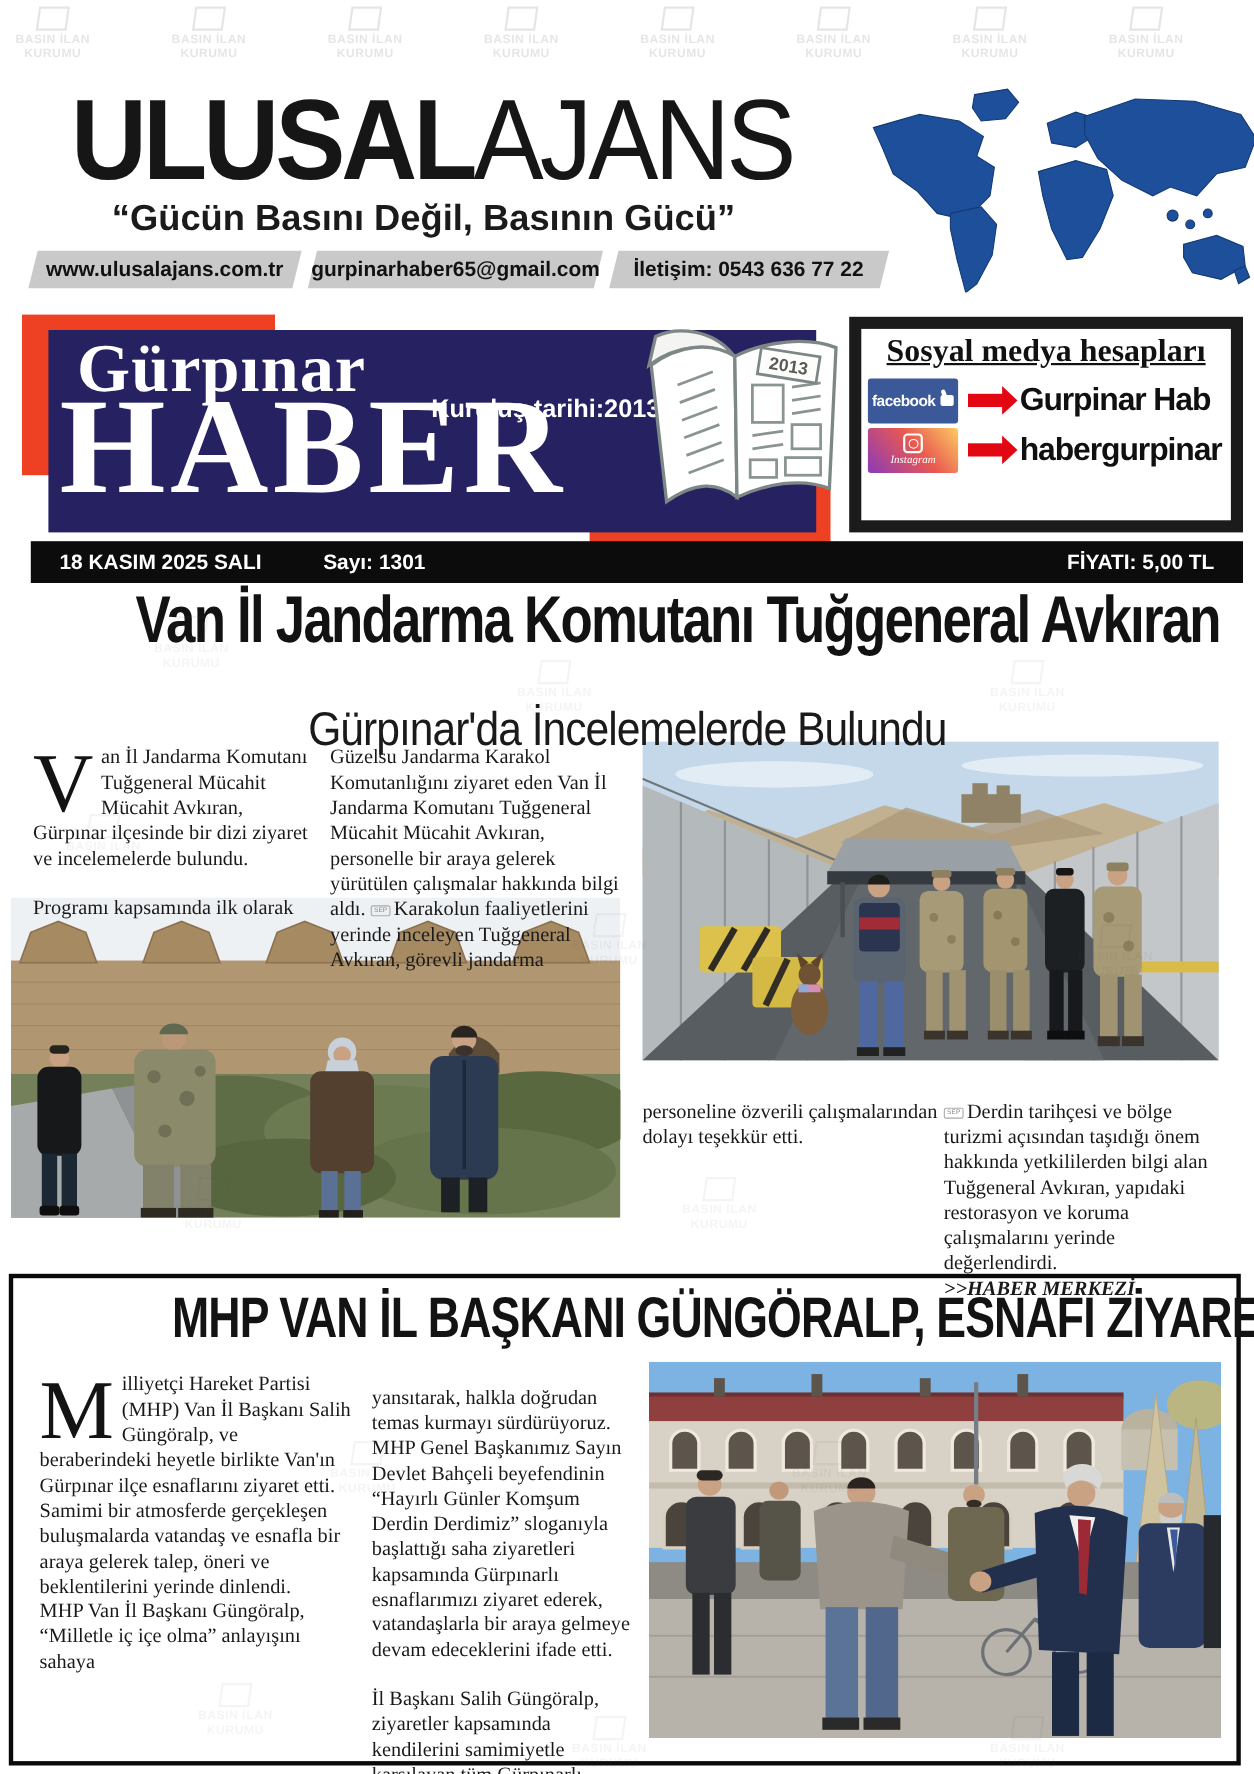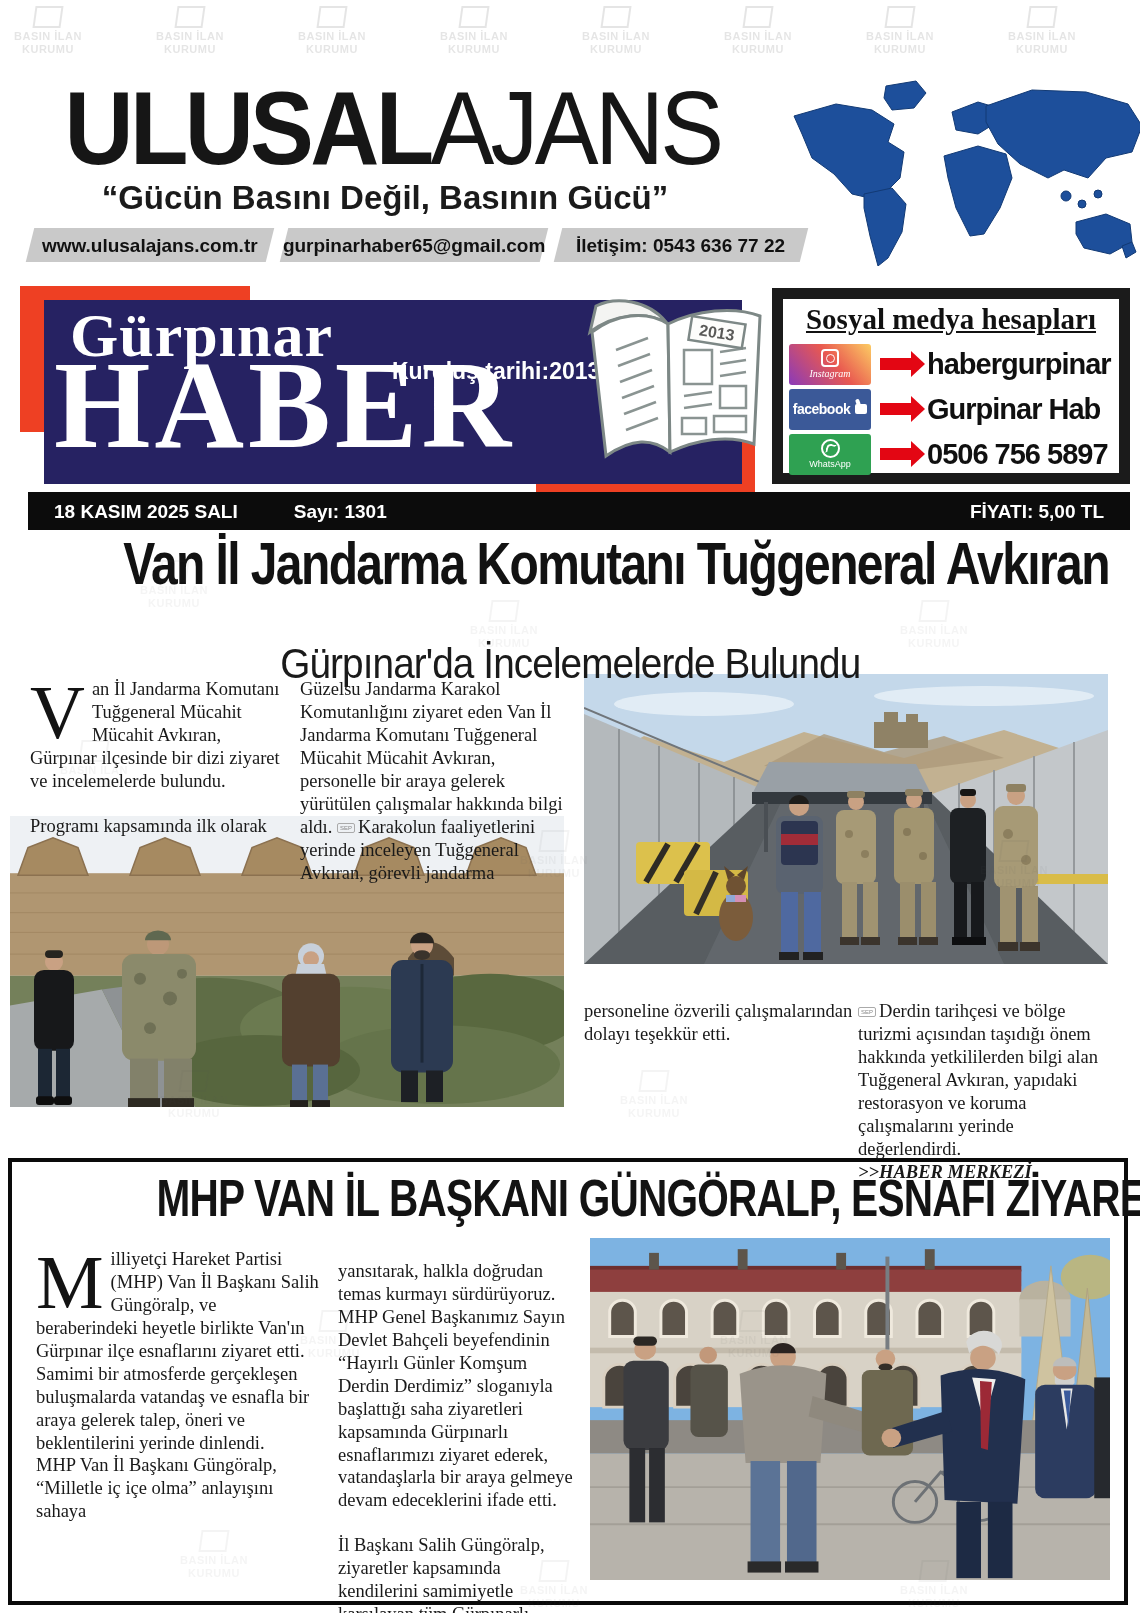--- a/index.html
+++ b/index.html
@@ -264,42 +264,34 @@
       <g transform="rotate(9 172 44)">
         <rect x="146" y="32" width="54" height="24" fill="#fdfdfb" stroke="#7d8886" stroke-width="2.5"></rect>
         <text x="173" y="50" text-anchor="middle" font-family="Liberation Sans, sans-serif" font-size="16" font-weight="bold" fill="#5a5a58">2013</text>
       </g>
     </svg>
   </div>
 
   <div class="social">
     <div class="social-title">Sosyal medya hesapları</div>
     <div class="social-row">
+      <div class="badge fb">
+        <span class="fb-label">facebook</span>
+        <span class="thumb"></span>
+      </div>
+      <span class="arrow"></span>
+      <span class="social-value">Gurpinar Hab</span>
+    </div>
+    <div class="social-row">
       <div class="badge ig">
         <span class="ig-cam"></span>
         <span class="ig-label">Instagram</span>
       </div>
       <span class="arrow"></span>
       <span class="social-value">habergurpinar</span>
-    </div>
-    <div class="social-row">
-      <div class="badge fb">
-        <span class="fb-label">facebook</span>
-        <span class="thumb"></span>
-      </div>
-      <span class="arrow"></span>
-      <span class="social-value">Gurpinar Hab</span>
-    </div>
-    <div class="social-row">
-      <div class="badge wa">
-        <span class="wa-icon"></span>
-        <span class="wa-label">WhatsApp</span>
-      </div>
-      <span class="arrow"></span>
-      <span class="social-value">0506 756 5897</span>
     </div>
   </div>
 
   <div class="datebar">
     <div class="dleft">
       <span>18 KASIM 2025 SALI</span>
       <span>Sayı: 1301</span>
     </div>
     <span>FİYATI: 5,00 TL</span>
   </div>

